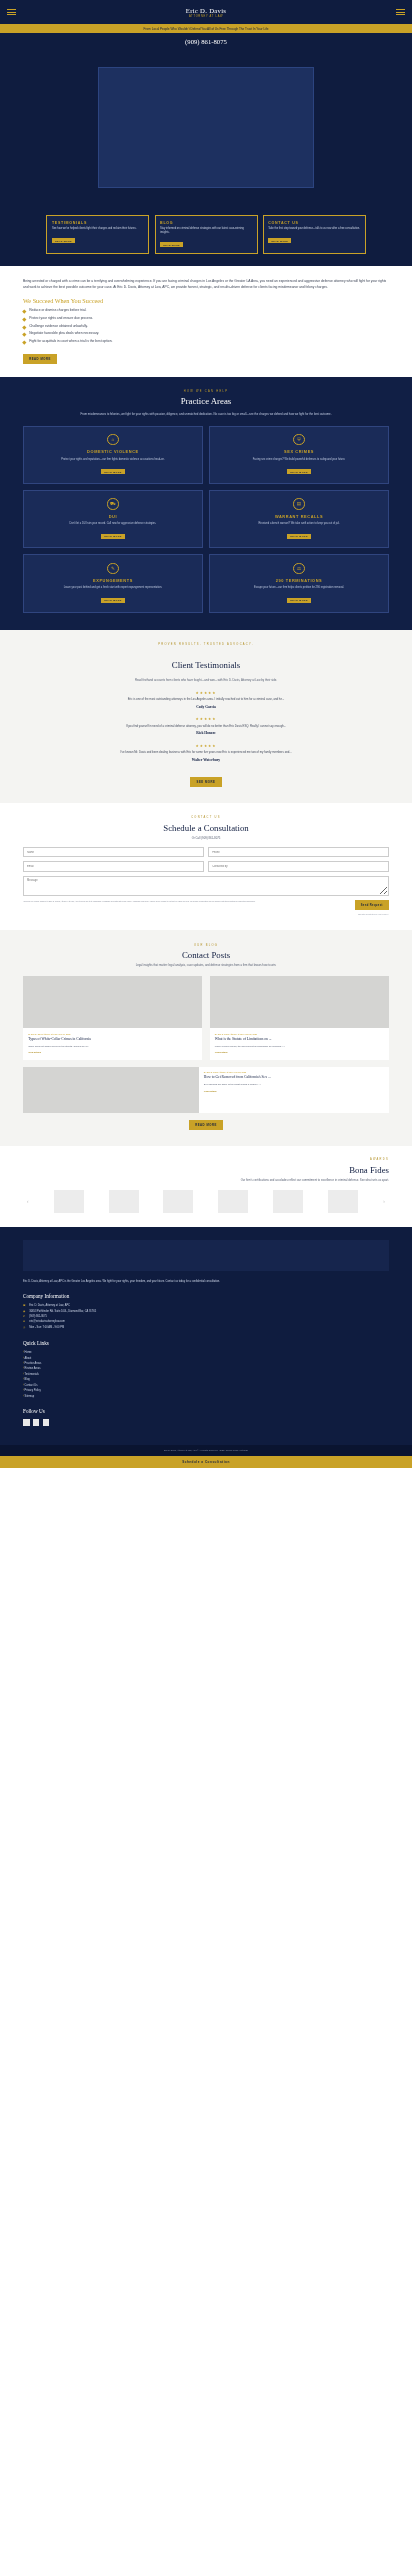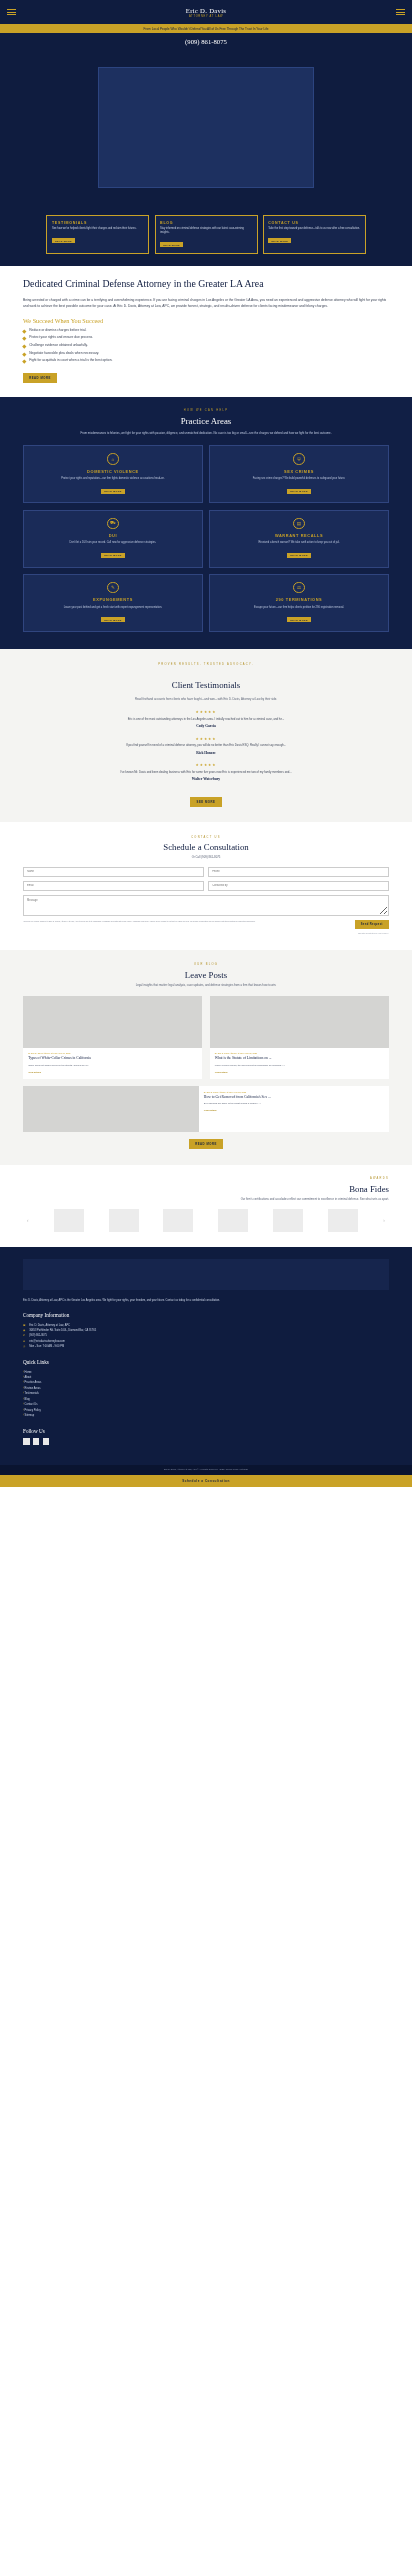--- a/index.html
+++ b/index.html
@@ -428,21 +428,20 @@
     <span class="btn-sm">READ MORE</span>
   </div>
   <div class="card">
     <h4>CONTACT US</h4>
     <p>Take the first step toward your defense—talk to us now after a free consultation.</p>
     <span class="btn-sm">READ MORE</span>
   </div>
 </div>
 
 <div class="intro">
-  <h1>Dedicated Criminal Defense Attorney in the Greater LA Area</h1>
   <p>Being arrested or charged with a crime can be a terrifying and overwhelming experience. If you are facing criminal charges in Los Angeles or the Greater LA Area, you need an experienced and aggressive defense attorney who will fight for your rights and work to achieve the best possible outcome for your case. At Eric D. Davis, Attorney at Law, APC, we provide honest, strategic, and results-driven defense for clients facing misdemeanor and felony charges.</p>
   <h2 class="succeed">We Succeed When You Succeed</h2>
   <ul class="checklist">
     <li>Reduce or dismiss charges before trial.</li>
     <li>Protect your rights and ensure due process.</li>
     <li>Challenge evidence obtained unlawfully.</li>
     <li>Negotiate favorable plea deals when necessary.</li>
     <li>Fight for acquittals in court when a trial is the best option.</li>
   </ul>
   <a class="btn-gold">READ MORE</a>
@@ -529,21 +528,21 @@
   <textarea class="ftext" placeholder="Message" style=""></textarea>
   <div class="fbottom">
     <div class="disclaimer">I provide my mobile number to Eric D. Davis, Attorney at Law, APC to send me text messages. Message and data rates may apply. Message frequency varies. Reply STOP to opt out or HELP for help. No mobile information will be shared with third parties for marketing purposes.</div>
     <button class="btn-submit">Send Request</button>
   </div>
   <div style="font-size:1.9px;color:#9aa0ad;text-align:right;margin-top:3.1px;">This site is protected by reCAPTCHA</div>
 </div>
 
 <div class="posts">
   <div class="eyebrow" style="color:#b08d1f;">OUR BLOG</div>
-  <h2>Leave Posts</h2>
+  <h2>Contact Posts</h2>
   <div class="sub">Legal insights that matter: legal analysis, case updates, and defense strategies from a firm that knows how to win.</div>
   <div class="postgrid">
     <div class="post">
       <div class="postimg"></div>
       <div class="postbody">
         <div class="pmeta">By Eric D. Davis Attorney at Law | Mar 10, 2025</div>
         <div class="ptitle">Types of White-Collar Crimes in California</div>
         <div class="pexc">Crime does not always occur on the streets. Crimes are of...</div>
         <div class="plink">View Details</div>
       </div>

